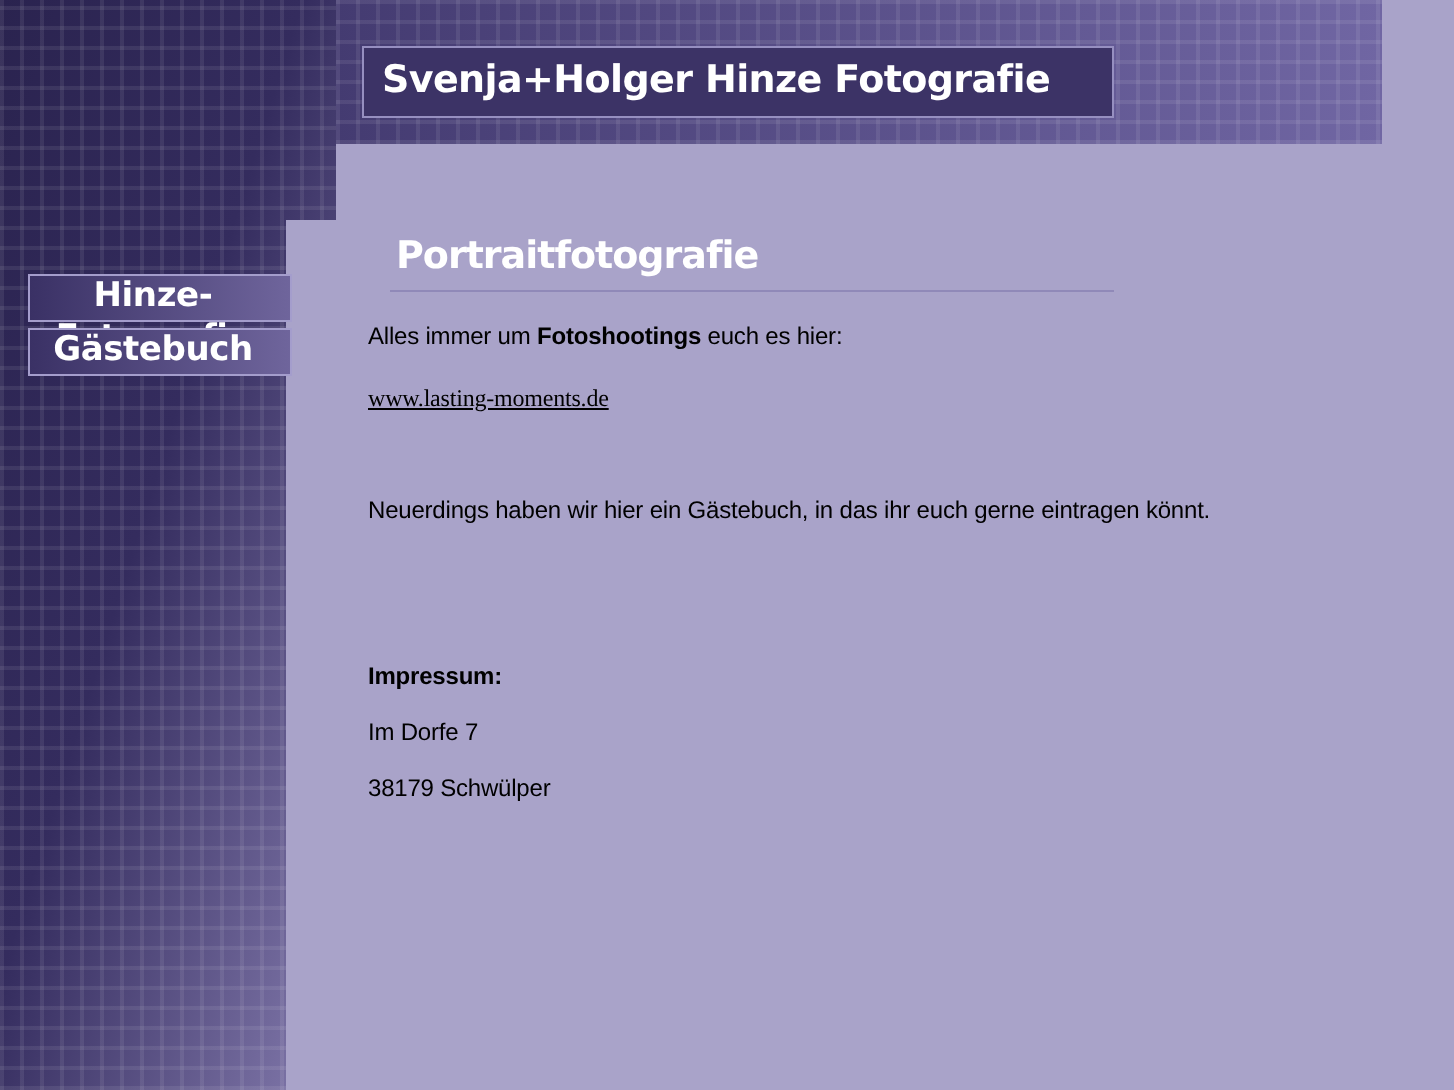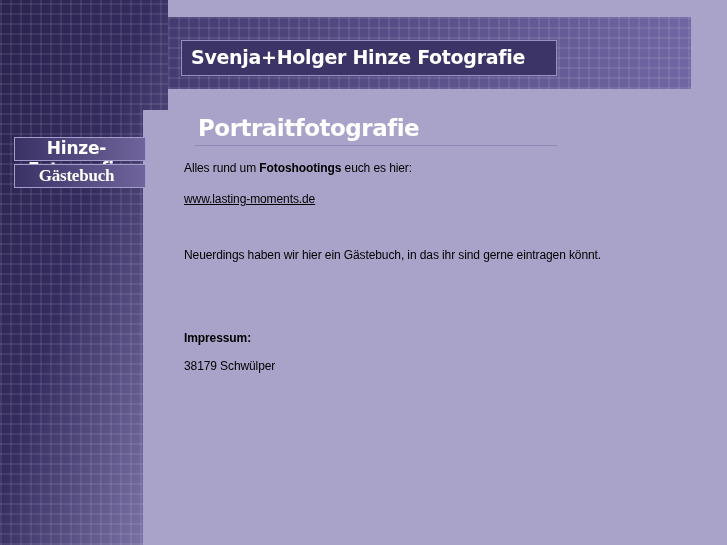--- a/index.html
+++ b/index.html
@@ -23,21 +23,20 @@
     position:absolute;left:143px;top:110px;width:25px;height:435px;
     background:var(--page_bg);
   }
   
   .band{
     position:absolute;left:168px;top:0;width:523px;height:72px;
     background-image:
       repeating-linear-gradient(90deg, var(--grid_line) 0 2px, transparent 2px 10px),
       repeating-linear-gradient(0deg,  var(--grid_line) 0 2px, transparent 2px 10px),
       linear-gradient(to right, var(--band_left), var(--band_right));
-    margin-top: 17px;
   }
   .title-box{
     position:absolute;left:13px;top:23px;width:376px;height:36px;
     box-sizing:border-box;
     background:var(--title_box_bg);
     border:1px solid var(--title_box_border);
     color:var(--heading_text);
     font-family:"DejaVu Sans",sans-serif;
     font-weight:bold;font-size:19px;letter-spacing:-0.3px;
     line-height:33px;padding-left:9px;white-space:nowrap;overflow:hidden;
@@ -47,43 +46,43 @@
     position:absolute;left:14px;width:132px;height:24px;
     box-sizing:border-box;
     border:1px solid var(--button_border);
     background:linear-gradient(to right, var(--button_left), var(--button_right));
     color:#fff;font-family:"DejaVu Sans",sans-serif;
     font-weight:bold;font-size:17px;letter-spacing:-0.2px;
     text-align:center;line-height:21px;padding-right:7px;
     cursor:pointer;
   }
   .nav-1{top:137px;}
-  .nav-2{top:164px;font-family:Liberation Serif, serif;}
+  .nav-2{top:164px;}
   
   .content{
     position:absolute;left:168px;top:72px;width:559px;
     color:var(--text);
   }
   .content h1{
     margin:42px 0 0 30px;
     font-family:"DejaVu Sans",sans-serif;
-    font-size:23px;line-height:28px;letter-spacing:-0.5px;
+    font-size:19px;line-height:28px;letter-spacing:-0.5px;
     font-weight:bold;color:var(--heading_text);
   }
   .content hr{
     margin:3px 0 0 27px;width:362px;height:0;
     border:none;border-top:1px solid var(--divider);
   }
   .content p{
     margin:0 0 0 16px;
     font-size:12px;line-height:14px;letter-spacing:-0.1px;
     color:var(--text);white-space:nowrap;
   }
   .p-first{margin-top:15px !important;}
-  .gap-s{margin-top:17px !important;}
+  .gap-s{margin-top:17px !important;font-family:Liberation Serif, serif;}
   .gap-l{margin-top:42px !important;}
   .gap-xl{margin-top:69px !important;}
   .gap-m{margin-top:14px !important;}
   .content a{color:var(--text);text-decoration:underline;cursor:pointer;}
 </style>
 </head>
 <body>
 
 <div id="screen">
 
@@ -99,30 +98,31 @@
   <nav>
     <div class="nav-button nav-1">Hinze-Fotografie</div>
     <div class="nav-button nav-2">Gästebuch</div>
   </nav>
 
   <main class="content">
 
     <h1>Portraitfotografie</h1>
     <hr>
 
-    <p class="p-first"><span>Alles rund um </span><b>Fotoshootings</b><span> euch es hier:</span></p>
+    <p class="p-first"><span>Alles immer um </span><b>Fotoshootings</b><span> euch es hier:</span></p>
 
     <p class="gap-s"><a>www.lasting-moments.de</a></p>
 
 
 
-    <p class="gap-l">Neuerdings haben wir hier ein Gästebuch, in das ihr sind gerne eintragen könnt.</p>
+    <p class="gap-l">Neuerdings haben wir hier ein Gästebuch, in das ihr euch gerne eintragen könnt.</p>
 
 
     <p class="gap-xl"><b>Impressum:</b></p>
 
 
+    <p class="gap-m">Im Dorfe 7</p>
 
     <p class="gap-m">38179 Schwülper</p>
 
   </main>
 
 </div>
 
 </body></html>

